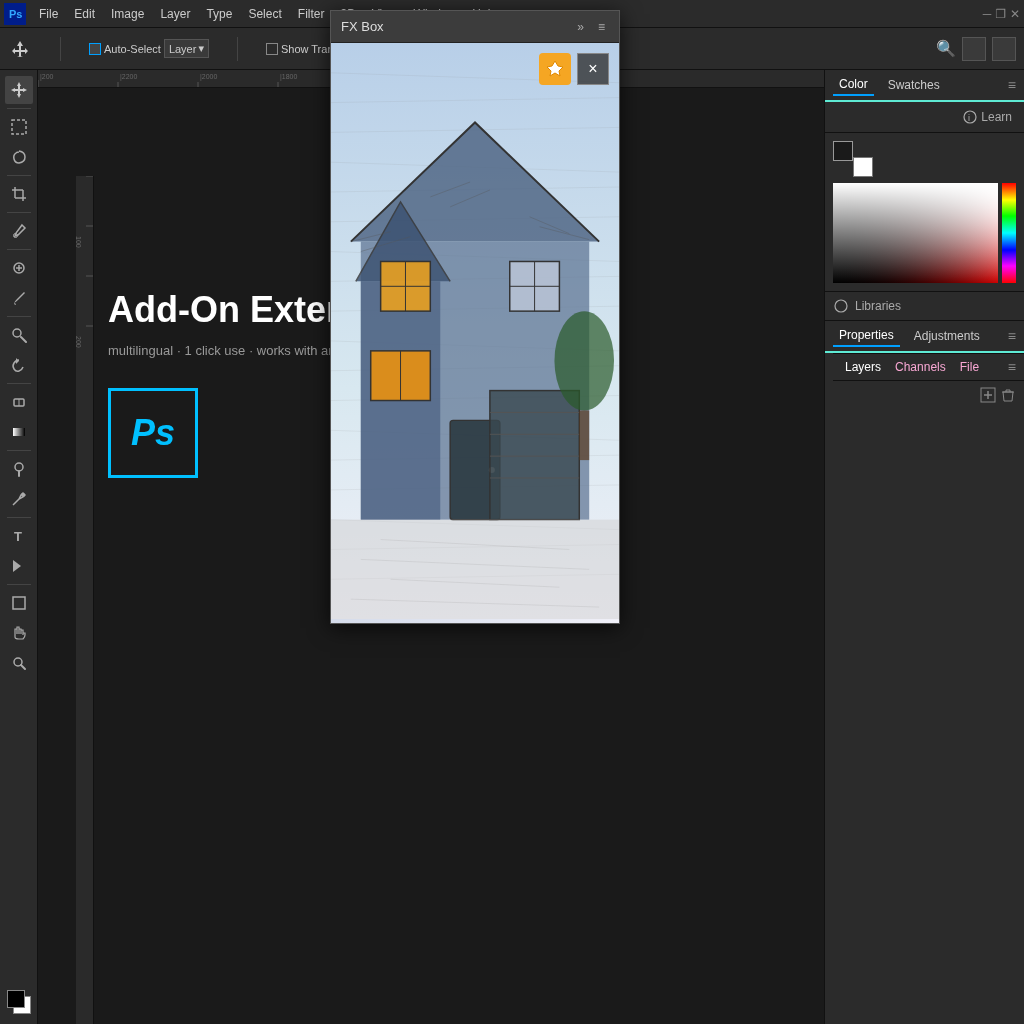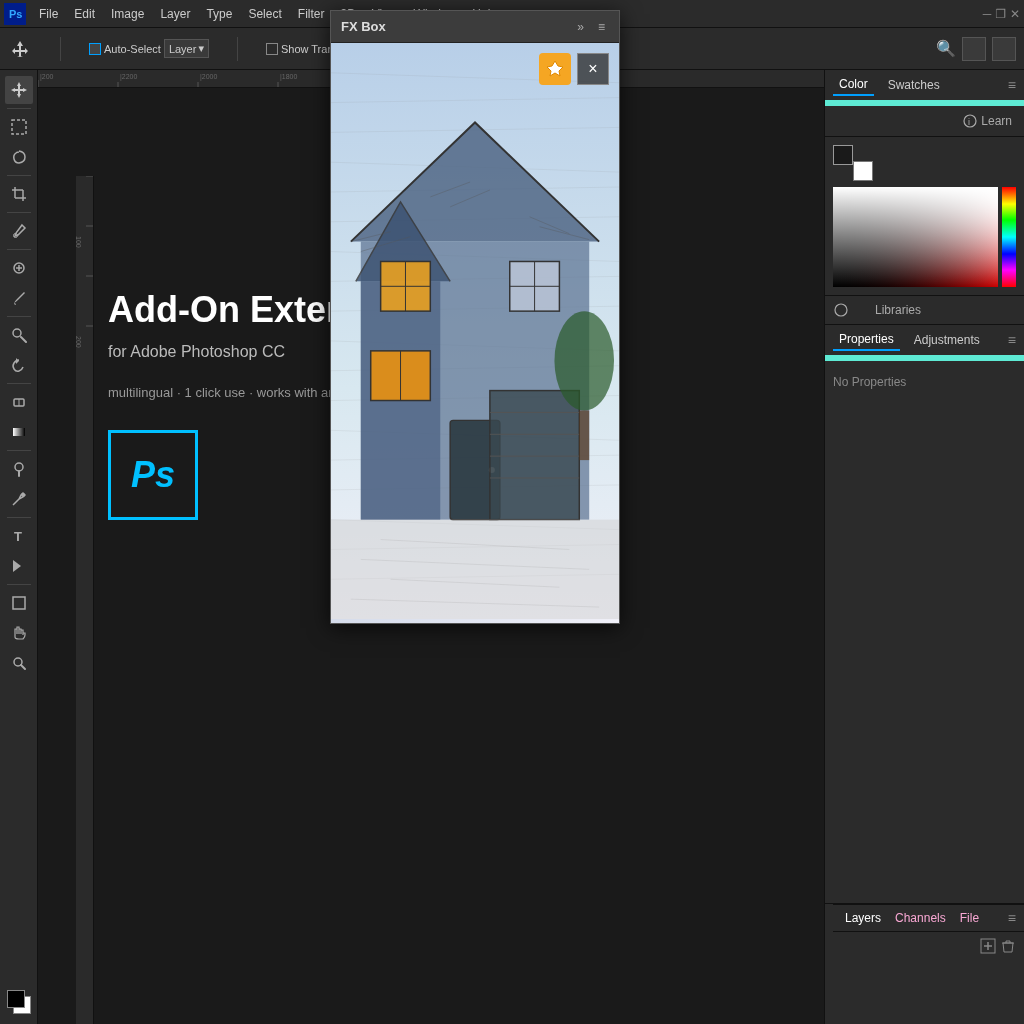--- a/index.html
+++ b/index.html
@@ -202,21 +202,21 @@
       height: 32px;
       display: flex;
       align-items: center;
       padding: 0 10px;
       justify-content: space-between;
       border-bottom: 1px solid #222;
     }
     #fx-box-title {
       color: #ddd;
       font-size: 13px;
-      font-weight: 700;
+      font-weight: 400;
     }
     .fx-header-controls {
       display: flex;
       align-items: center;
       gap: 6px;
     }
     .fx-header-btn {
       color: #aaa;
       font-size: 12px;
       cursor: pointer;
@@ -257,21 +257,21 @@
       background: #2b2b2b;
       border-left: 1px solid #111;
       display: flex;
       flex-direction: column;
     }
     .panel-header {
       display: flex;
       align-items: center;
       padding: 4px 8px;
       background: #2b2b2b;
-      border-bottom: 6px solid #5eead4;
+      border-bottom: 2px solid #5eead4;
       gap: 8px;
     }
     .panel-tab {
       color: #ccc;
       font-size: 12px;
       cursor: pointer;
       padding: 3px 6px;
     }
     .panel-tab.active { color: #fff; border-bottom: 2px solid #00a0ff; }
     .panel-menu-btn {
@@ -622,21 +622,20 @@
         <text x="2" y="60" fill="#666" writing-mode="tb">100</text>
         <line x1="10" y1="100" x2="18" y2="100" stroke="#555"></line>
         <line x1="10" y1="150" x2="18" y2="150" stroke="#555"></line>
         <text x="2" y="160" fill="#666" writing-mode="tb">200</text>
       </g>
     </svg>
   </div>
 
   <div id="promo-text" style="left:70px;">
     <h1>Add-On Extension</h1>
-    <p>for Adobe Photoshop CC</p>
     <div class="tagline">multilingual · 1 click use · works with any image</div>
     <div class="ps-logo">
       <div class="ps-logo-inner">Ps</div>
     </div>
   </div>
 </div>
 
 <div id="fx-box">
   <div id="fx-box-header">
     <span id="fx-box-title">FX Box</span>
@@ -789,32 +788,29 @@
         <div style="position:absolute;top:0;left:0;right:0;bottom:0;background:linear-gradient(to bottom,rgba(255,255,255,1),rgba(255,255,255,0));"></div>
       </div>
       <div style="width:14px;height:100px;background:linear-gradient(to bottom,#f00 0%,#ff0 17%,#0f0 33%,#0ff 50%,#00f 67%,#f0f 83%,#f00 100%);cursor:crosshair;"></div>
     </div>
   </div>
 
   <div style="padding:6px 8px;border-bottom:1px solid #111;display:flex;align-items:center;gap:6px;">
     <svg width="16" height="16" viewBox="0 0 16 16">
         <circle cx="8" cy="8" r="6" fill="none" stroke="#aaa" stroke-width="1.2"></circle>
       </svg>
-    <span style="color:#aaa;font-size:12px;margin-left:20px;">Libraries</span>
+    <span style="color:#aaa;font-size:12px;">Libraries</span>
   </div>
 
   <div class="panel-header">
     <span class="panel-tab active">Properties</span>
     <span class="panel-tab">Adjustments</span>
     <span class="panel-menu-btn">≡</span>
   </div>
 
-  <div id="properties-panel">
-    <p class="props-text">No Properties</p>
-  </div>
 
   <div id="layers-panel">
     <div class="layers-header">
       <span class="layers-tab active">Layers</span>
       <span class="layers-tab">Channels</span>
       <span class="layers-tab">File</span>
       <span class="panel-menu-btn">≡</span>
     </div>
     <div class="layers-content">
 

